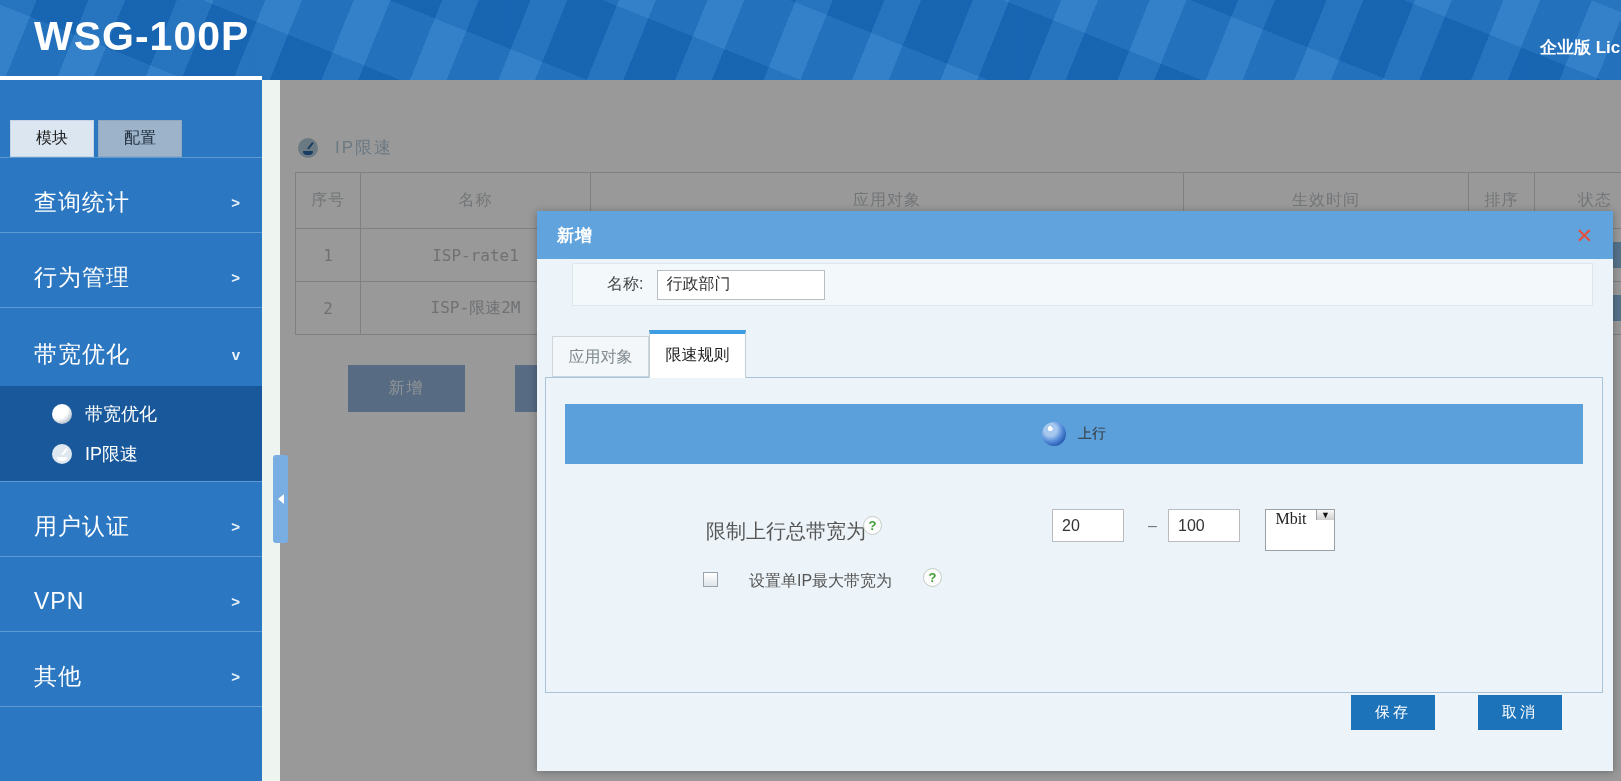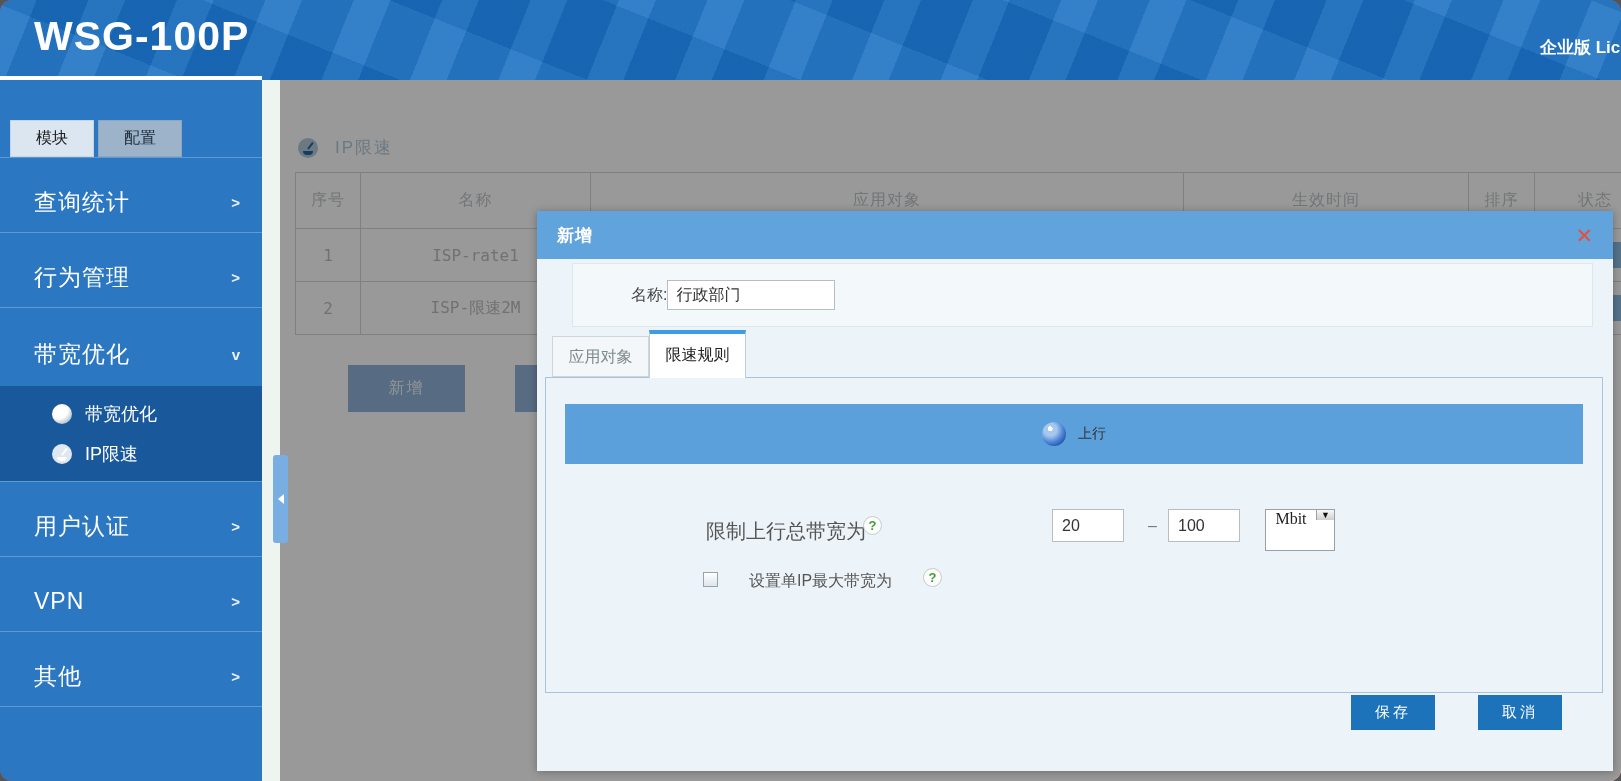--- a/index.html
+++ b/index.html
@@ -1,18 +1,18 @@
 <!DOCTYPE html>
 <html><head>
 <meta charset="utf-8">
 <style>
   * { margin:0; padding:0; box-sizing:border-box; }
   body { background:#555; }
   .app{position:relative;width:1621px;height:781px;overflow:hidden;background:#ef4444;
-       font-family:"Liberation Sans","DejaVu Sans",sans-serif;border-radius:12px;}
+       font-family:"Liberation Sans","DejaVu Sans",sans-serif;}
 
   
   .topbar{position:absolute;left:0;top:0;width:1621px;height:80px;background-color:#1c72c3;
     background-image:
       repeating-linear-gradient(112deg, rgba(255,255,255,.06) 0 34px, rgba(9,61,128,.14) 34px 82px),
       repeating-linear-gradient(22deg, rgba(255,255,255,.05) 0 70px, rgba(10,55,115,.11) 70px 150px);
     z-index:2;}
   .logo{position:absolute;left:34px;top:13px;font-size:41px;font-weight:bold;color:#fff;letter-spacing:1px;white-space:nowrap;}
   .license{position:absolute;left:1540px;top:36px;color:#fff;font-weight:bold;font-size:17px;white-space:nowrap;}
   .topbar-underline{position:absolute;left:0;top:76px;width:262px;height:4px;background:#fff;z-index:4;}
@@ -63,22 +63,22 @@
   .page-btn{width:117px;height:47px;background:#8aaed8;color:#eef4fa;font-size:16px;letter-spacing:2px;
     display:flex;align-items:center;justify-content:center;border:none;cursor:pointer;}
   .dim-overlay{position:absolute;left:18px;top:0;right:0;bottom:0;background:rgba(22,22,22,.44);z-index:10;}
 
   
   .modal{position:absolute;left:537px;top:211px;width:1076px;height:560px;background:#edf4f9;z-index:20;
     box-shadow:0 1px 8px rgba(0,0,0,.3);}
   .modal-header{height:48px;background:#61a3dc;display:flex;align-items:center;padding:0 20px;}
   .modal-title{color:#fff;font-weight:bold;font-size:17px;letter-spacing:1px;}
   .modal-close{margin-left:auto;color:#e5503c;font-size:21px;font-weight:bold;line-height:1;cursor:pointer;}
-  .name-box{position:absolute;left:35px;top:52px;width:1021px;height:64px;border:1px solid #dfe7ec;
-    background:rgba(255,255,255,.35);display:flex;align-items:center;padding-left:58px;}
+  .name-box{position:absolute;left:35px;top:52px;width:1021px;height:43px;border:1px solid #dfe7ec;
+    background:rgba(255,255,255,.35);display:flex;align-items:center;padding-left:34px;gap:14px;}
   .name-label{font-size:16px;color:#444;}
   .name-input{width:168px;height:30px;border:1px solid #b9bdc1;background:#fff;font-size:16px;padding:0 8px;color:#333;
     font-family:inherit;}
   .modal-tabs{position:absolute;left:15px;top:119px;display:flex;align-items:flex-end;z-index:2;}
   .mtab{width:97px;text-align:center;font-size:16px;cursor:pointer;}
   .mtab.inactive{height:41px;line-height:39px;background:#f3f7f9;border:1px solid #ccd6dc;color:#808a90;}
   .mtab.active{height:48px;line-height:42px;background:#fff;border:1px solid #c2cdd4;border-bottom:none;
     border-top:4px solid #3d9ce2;font-weight:normal;color:#222;margin-bottom:-1px;}
   .panel{position:absolute;left:8px;top:166px;width:1058px;height:316px;border:1px solid #a9c4da;}
   .dir-row{position:absolute;left:19px;top:26px;right:19px;height:60px;display:flex;}

